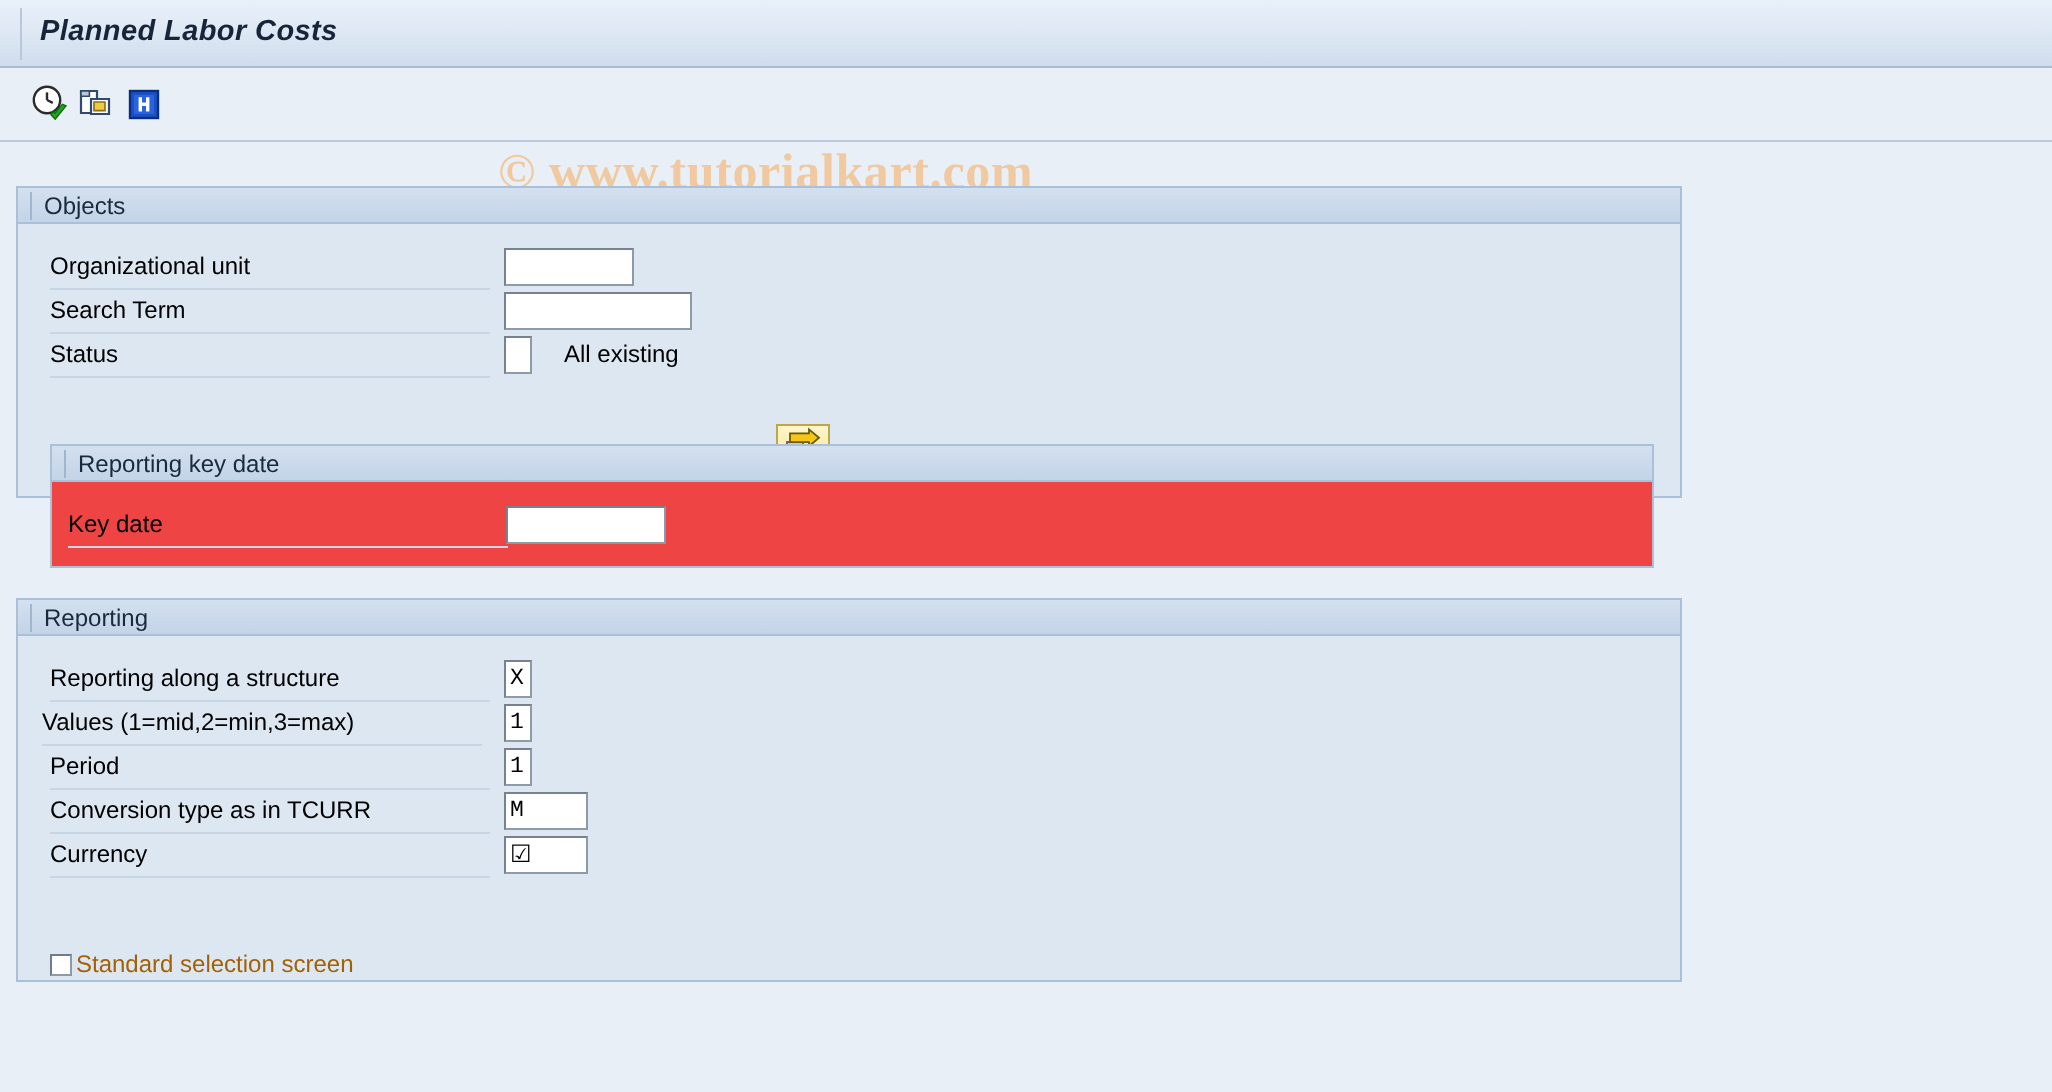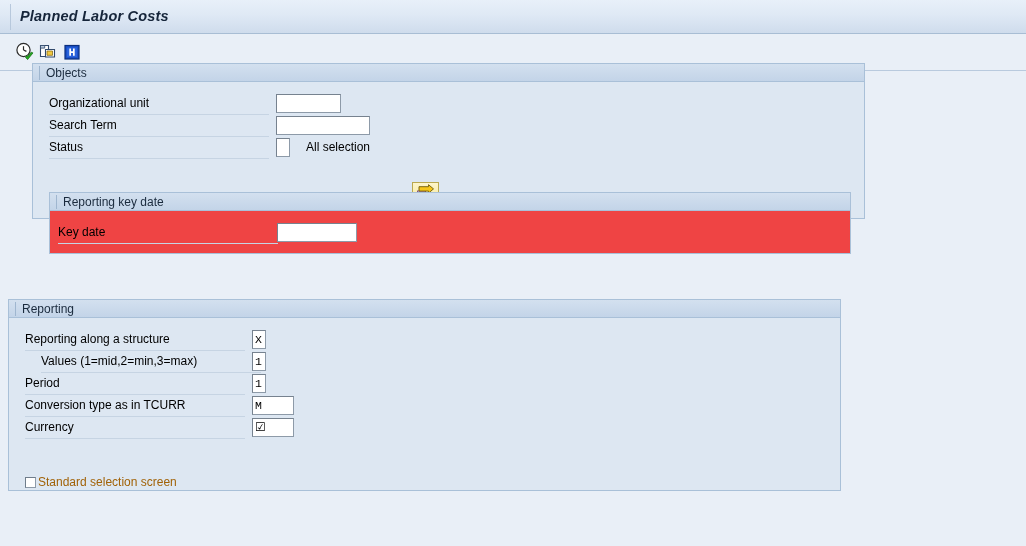--- a/index.html
+++ b/index.html
@@ -94,21 +94,21 @@
     background: #9fb6cf;
   }
   .panel-head .ph-text {
     position: absolute;
     left: 13px; top: 2px;
     font-size: 12px;
     color: #1a2a3d;
     white-space: nowrap;
   }
 
-  #objects-panel  { left: 8px;  top: 63px;  width: 833px; height: 156px; margin-left: 24px; }
+  #objects-panel  { left: 8px;  top: 93px;  width: 833px; height: 156px; }
   #controls-panel { left: 8px;  top: 299px; width: 833px; height: 192px; }
   #keydate-panel  { left: 16px; top: 110px; width: 802px; height: 62px; background: #ef4444; }
 
   .panel-body { position: relative; }
 
   
   .frow {
     position: absolute;
     height: 22px;
   }
@@ -246,21 +246,21 @@
 
     <div class="frow" style="left:16px; top:34px; width:800px;">
       <div class="flabel" style="width:220px;">Search Term</div>
     </div>
     <div class="fld" style="left:243px; top:34px; width:94px;"></div>
 
     <div class="frow" style="left:16px; top:56px; width:800px;">
       <div class="flabel" style="width:220px;">Status</div>
     </div>
     <div class="fld" style="left:243px; top:56px; width:14px;"></div>
-    <div class="sidetext" style="left:273px; top:56px;">All selection</div>
+    <div class="sidetext" style="left:273px; top:56px;">All existing</div>
 
     <div class="panel" id="keydate-panel">
       <div class="panel-head">
         <div class="ph-sep"></div>
         <div class="ph-text">Reporting key date</div>
       </div>
       <div class="panel-body">
         <div class="frow" style="left:8px; top:12px; width:785px;">
           <div class="flabel" style="width:220px;">Key date</div>
         </div>
@@ -277,21 +277,21 @@
     <div class="ph-text">Reporting</div>
   </div>
 
   <div class="panel-body">
 
     <div class="frow" style="left:16px; top:12px; width:800px;">
       <div class="flabel" style="width:220px;">Reporting along a structure</div>
     </div>
     <div class="fld" style="left:243px; top:12px; width:14px;">X</div>
 
-    <div class="frow" style="left:32px; top:34px; width:800px;">
+    <div class="frow" style="left:12px; top:34px; width:800px;">
       <div class="flabel" style="width:220px;">Values (1=mid,2=min,3=max)</div>
     </div>
     <div class="fld" style="left:243px; top:34px; width:14px;">1</div>
 
     <div class="frow" style="left:16px; top:56px; width:800px;">
       <div class="flabel" style="width:220px;">Period</div>
     </div>
     <div class="fld" style="left:243px; top:56px; width:14px;">1</div>
 
     <div class="frow" style="left:16px; top:78px; width:800px;">

